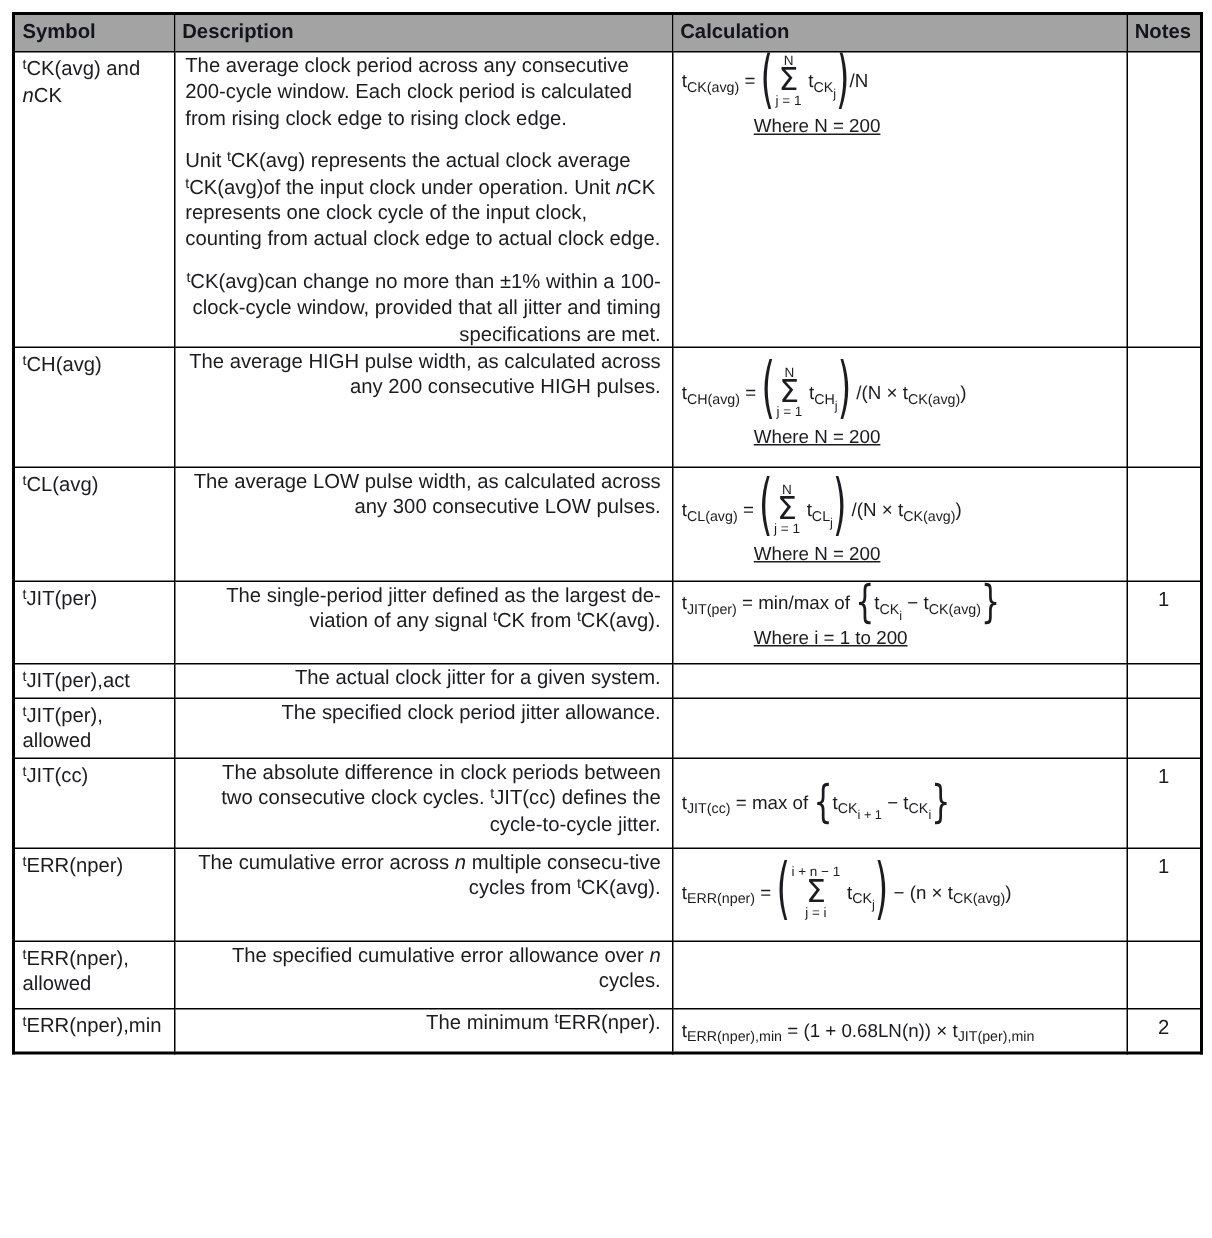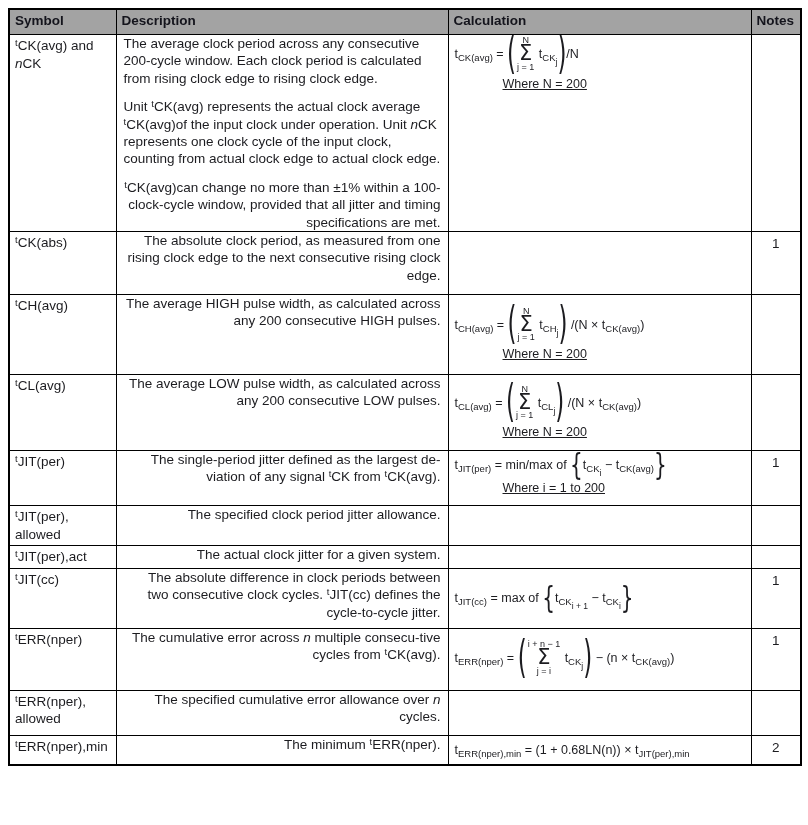--- a/index.html
+++ b/index.html
@@ -62,47 +62,39 @@
           <td class="calc" style="vertical-align: top;">
             <div class="formula"><span>t</span><span class="sub">CK(avg)</span><span> = </span><span class="big lg">(</span><span class="sum">
                 <span class="above">N</span>
                 <span class="sigma">Σ</span>
                 <span class="below">j = 1</span>
               </span><span> t</span><span class="sub">CK</span><span class="subsub">j</span><span class="big lg">)</span><span>/N</span></div>
             <div class="where">Where  N = 200</div>
           </td>
           <td class="notes"></td>
         </tr>
-        <tr style="height: 63px;">
-          <td class="sym"><sup class="sp">t</sup><span>CK(abs)</span></td>
-          <td class="desc">
-            <p><span>The absolute clock period, as measured from one rising clock edge to the next consecutive rising clock edge.</span></p>
-          </td>
-          <td class="calc" style="vertical-align: top;"></td>
-          <td class="notes">1</td>
-        </tr>
         <tr style="height: 80px;">
           <td class="sym"><sup class="sp">t</sup><span>CH(avg)</span></td>
           <td class="desc">
             <p><span>The average HIGH pulse width, as calculated across any 200 consecutive HIGH pulses.</span></p>
           </td>
           <td class="calc" style="vertical-align: middle;">
             <div class="formula"><span>t</span><span class="sub">CH(avg)</span><span> = </span><span class="big lg">(</span><span class="sum">
                 <span class="above">N</span>
                 <span class="sigma">Σ</span>
                 <span class="below">j = 1</span>
               </span><span> t</span><span class="sub">CH</span><span class="subsub">j</span><span class="big lg">)</span><span> /(N × </span><span>t</span><span class="sub">CK(avg)</span><span>)</span></div>
             <div class="where">Where  N = 200</div>
           </td>
           <td class="notes"></td>
         </tr>
         <tr style="height: 76px;">
           <td class="sym"><sup class="sp">t</sup><span>CL(avg)</span></td>
           <td class="desc">
-            <p><span>The average LOW pulse width, as calculated across any 200 consecutive LOW pulses.</span></p>
+            <p><span>The average LOW pulse width, as calculated across any 300 consecutive LOW pulses.</span></p>
           </td>
           <td class="calc" style="vertical-align: middle;">
             <div class="formula"><span>t</span><span class="sub">CL(avg)</span><span> = </span><span class="big lg">(</span><span class="sum">
                 <span class="above">N</span>
                 <span class="sigma">Σ</span>
                 <span class="below">j = 1</span>
               </span><span> t</span><span class="sub">CL</span><span class="subsub">j</span><span class="big lg">)</span><span> /(N × </span><span>t</span><span class="sub">CK(avg)</span><span>)</span></div>
             <div class="where">Where  N = 200</div>
           </td>
           <td class="notes"></td>
@@ -111,32 +103,32 @@
           <td class="sym"><sup class="sp">t</sup><span>JIT(per)</span></td>
           <td class="desc">
             <p><span>The single-period jitter defined as the largest de-viation of any signal </span><sup class="sp">t</sup><span>CK from </span><sup class="sp">t</sup><span>CK(avg).</span></p>
           </td>
           <td class="calc" style="vertical-align: top;">
             <div class="formula"><span>t</span><span class="sub">JIT(per)</span><span> = min/max of </span><span class="big md">{</span><span>t</span><span class="sub">CK</span><span class="subsub">i</span><span> − </span><span>t</span><span class="sub">CK(avg)</span><span class="big md">}</span></div>
             <div class="where">Where  i  = 1 to 200</div>
           </td>
           <td class="notes">1</td>
         </tr>
+        <tr style="height: 22px;">
+          <td class="sym"><sup class="sp">t</sup><span>JIT(per),act</span></td>
+          <td class="desc">
+            <p><span>The actual clock jitter for a given system.</span></p>
+          </td>
+          <td class="calc" style="vertical-align: top;"></td>
+          <td class="notes"></td>
+        </tr>
         <tr style="height: 40px;">
           <td class="sym"><sup class="sp">t</sup><span>JIT(per), allowed</span></td>
           <td class="desc">
             <p><span>The specified clock period jitter allowance.</span></p>
-          </td>
-          <td class="calc" style="vertical-align: top;"></td>
-          <td class="notes"></td>
-        </tr>
-        <tr style="height: 22px;">
-          <td class="sym"><sup class="sp">t</sup><span>JIT(per),act</span></td>
-          <td class="desc">
-            <p><span>The actual clock jitter for a given system.</span></p>
           </td>
           <td class="calc" style="vertical-align: top;"></td>
           <td class="notes"></td>
         </tr>
         <tr style="height: 60px;">
           <td class="sym"><sup class="sp">t</sup><span>JIT(cc)</span></td>
           <td class="desc">
             <p><span>The absolute difference in clock periods between two consecutive clock cycles. </span><sup class="sp">t</sup><span>JIT(cc) defines the cycle-to-cycle jitter.</span></p>
           </td>
           <td class="calc" style="vertical-align: middle; margin-top: 48px;">

